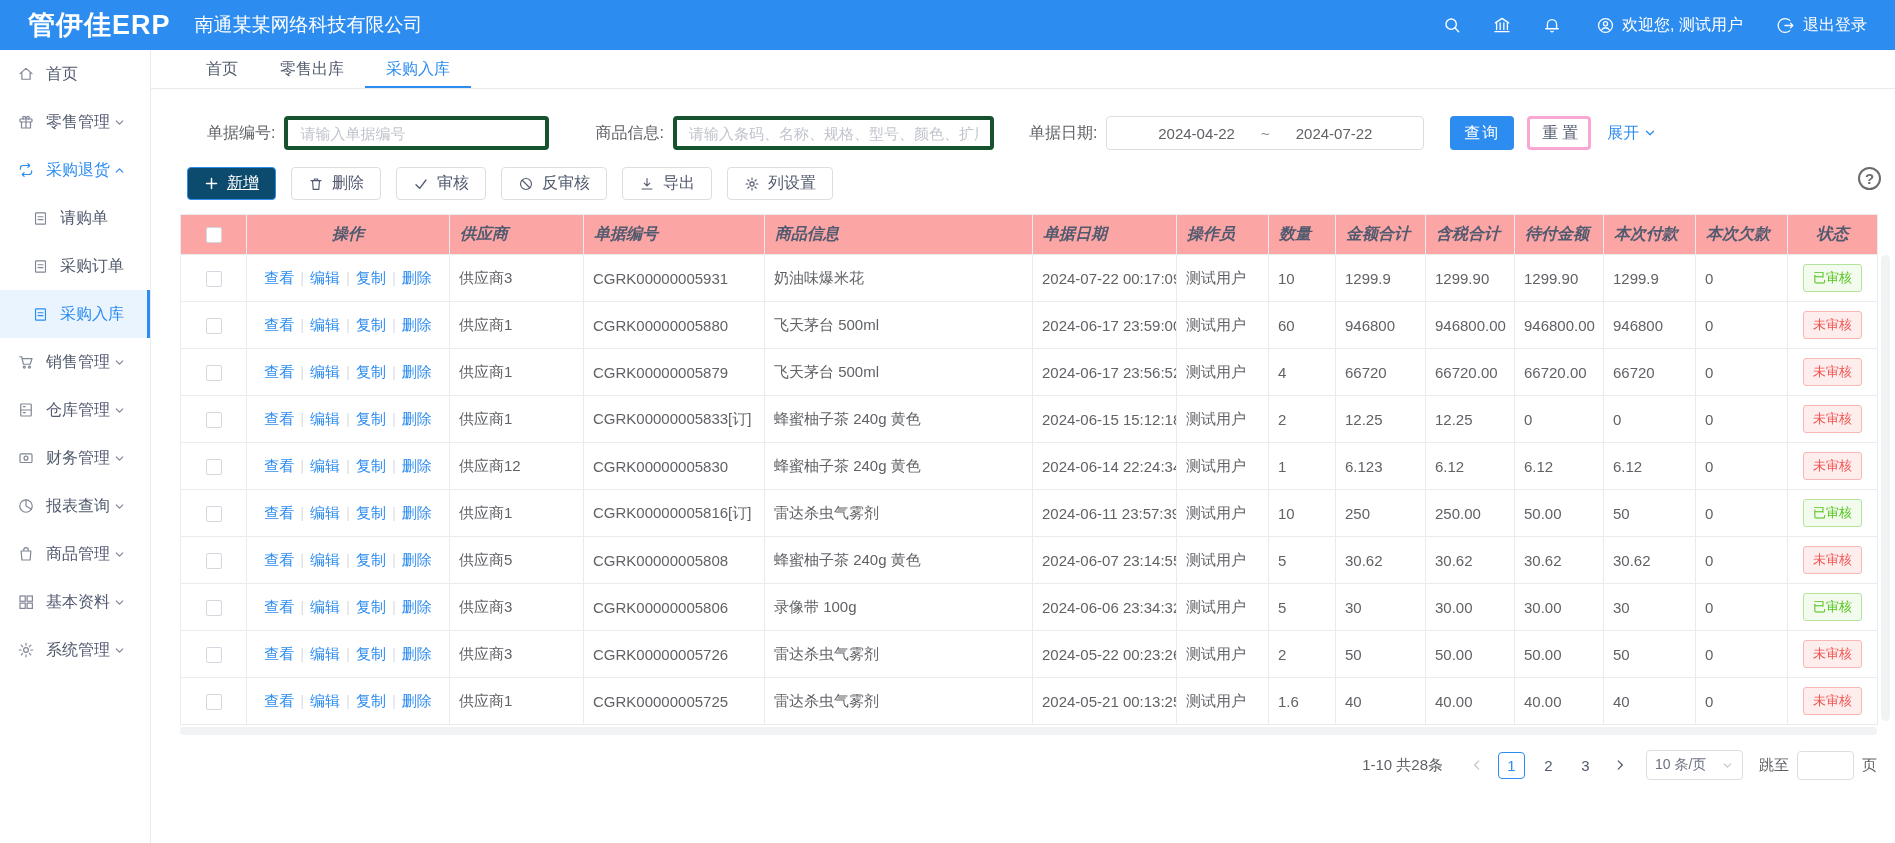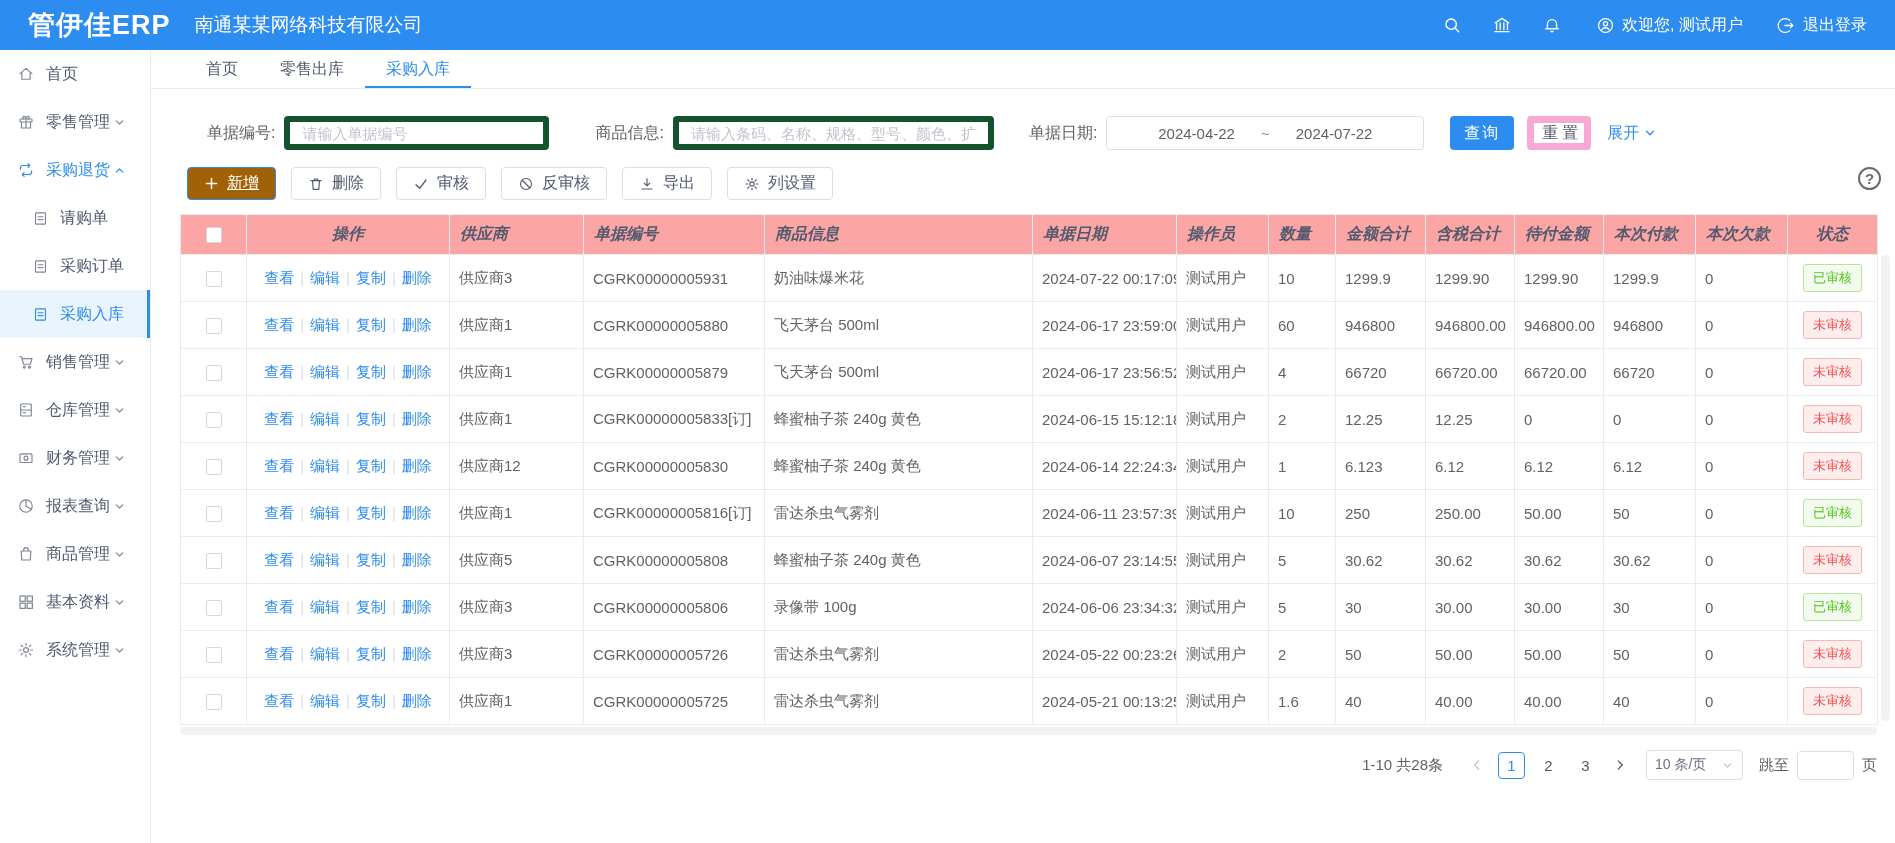--- a/index.html
+++ b/index.html
@@ -31,42 +31,42 @@
 
   
   .main { margin-left:151px; padding-top:50px; }
   .tabbar { height:39px; border-bottom:1px solid #e8eaec; display:flex; padding-left:34px; background:#fff; }
   .tab { padding:0 21px; line-height:37px; font-size:16px; color:#515a6e; cursor:pointer; }
   .tab.active { color:#2d8cf0; border-bottom:2px solid #2d8cf0; }
 
   
   .filter-row { display:flex; align-items:center; margin:27px 0 0 56px; height:34px; }
   .f-label { font-size:16px; color:#606266; margin-right:9px; white-space:nowrap; }
-  .f-input { height:34px; border:6px solid #14532d; border-radius:4px; padding:4px 12px;
+  .f-input { height:34px; border:4px solid #14532d; border-radius:4px; padding:4px 12px;
     font-size:15px; color:#515a6e; outline:none; font-family:inherit; }
   .f-input::placeholder { color:#c0c4cc; }
   .in-orderno { width:265px; margin-right:46px; }
   .in-product { width:321px; margin-right:35px; }
   .date-box { width:318px; height:34px; border:1px solid #dcdee2; border-radius:4px;
     display:flex; align-items:center; justify-content:center; font-size:15px; color:#606266; cursor:pointer; margin-right:26px; }
   .date-box .sep { margin:0 26px; color:#808695; }
   .btn-search { width:64px; height:34px; background:#2d8cf0; color:#fff; border:none; border-radius:4px;
     font-size:16px; letter-spacing:2px; cursor:pointer; font-family:inherit; }
-  .btn-reset { width:64px; height:34px; background:#fff; color:#515a6e; border:7px solid #f9a8d4; border-radius:4px;
+  .btn-reset { width:64px; height:34px; background:#fff; color:#515a6e; border:3px solid #f9a8d4; border-radius:4px;
     font-size:16px; letter-spacing:4px; cursor:pointer; margin-left:13px; padding-left:6px; font-family:inherit; }
   .expand-link { margin-left:16px; color:#2d8cf0; font-size:16px; display:flex; align-items:center; cursor:pointer; }
   .expand-link svg { margin-left:4px; }
 
   
   .toolbar { display:flex; align-items:center; margin:17px 0 0 36px; position:relative; }
   .t-btn { height:33px; display:flex; align-items:center; padding:0 16px; margin-right:15px;
     background:#fff; border:1px solid #dcdee2; border-radius:4px; font-size:16px; color:#515a6e;
     cursor:pointer; font-family:inherit; white-space:nowrap; }
   .t-btn svg { margin-right:8px; color:#515a6e; }
-  .t-btn.primary { background:#a16207; border-color:#2d8cf0; color:#fff;text-decoration:underline; }
+  .t-btn.primary { background:#0c4a6e; border-color:#2d8cf0; color:#fff;text-decoration:underline; }
   .t-btn.primary svg { color:#fff; }
   .help-circle { position:fixed; right:14px; top:167px; width:23px; height:23px; border:2px solid #6b6b6b;
     border-radius:50%; color:#6b6b6b; font-size:15px; font-weight:700; display:flex; align-items:center;
     justify-content:center; cursor:pointer; }
 
   
   .table-wrap { margin:14px 0 0 29px; width:1697px; }
   table { border-collapse:collapse; table-layout:fixed; width:1697px; }
   th, td { border:1px solid #e9ebef; font-weight:normal; white-space:nowrap; overflow:hidden; }
   th { height:40px; background:#fca5a5; font-size:16px; color:#515a6e; font-weight:700; text-align:left; padding:0 10px;font-style:italic; }

